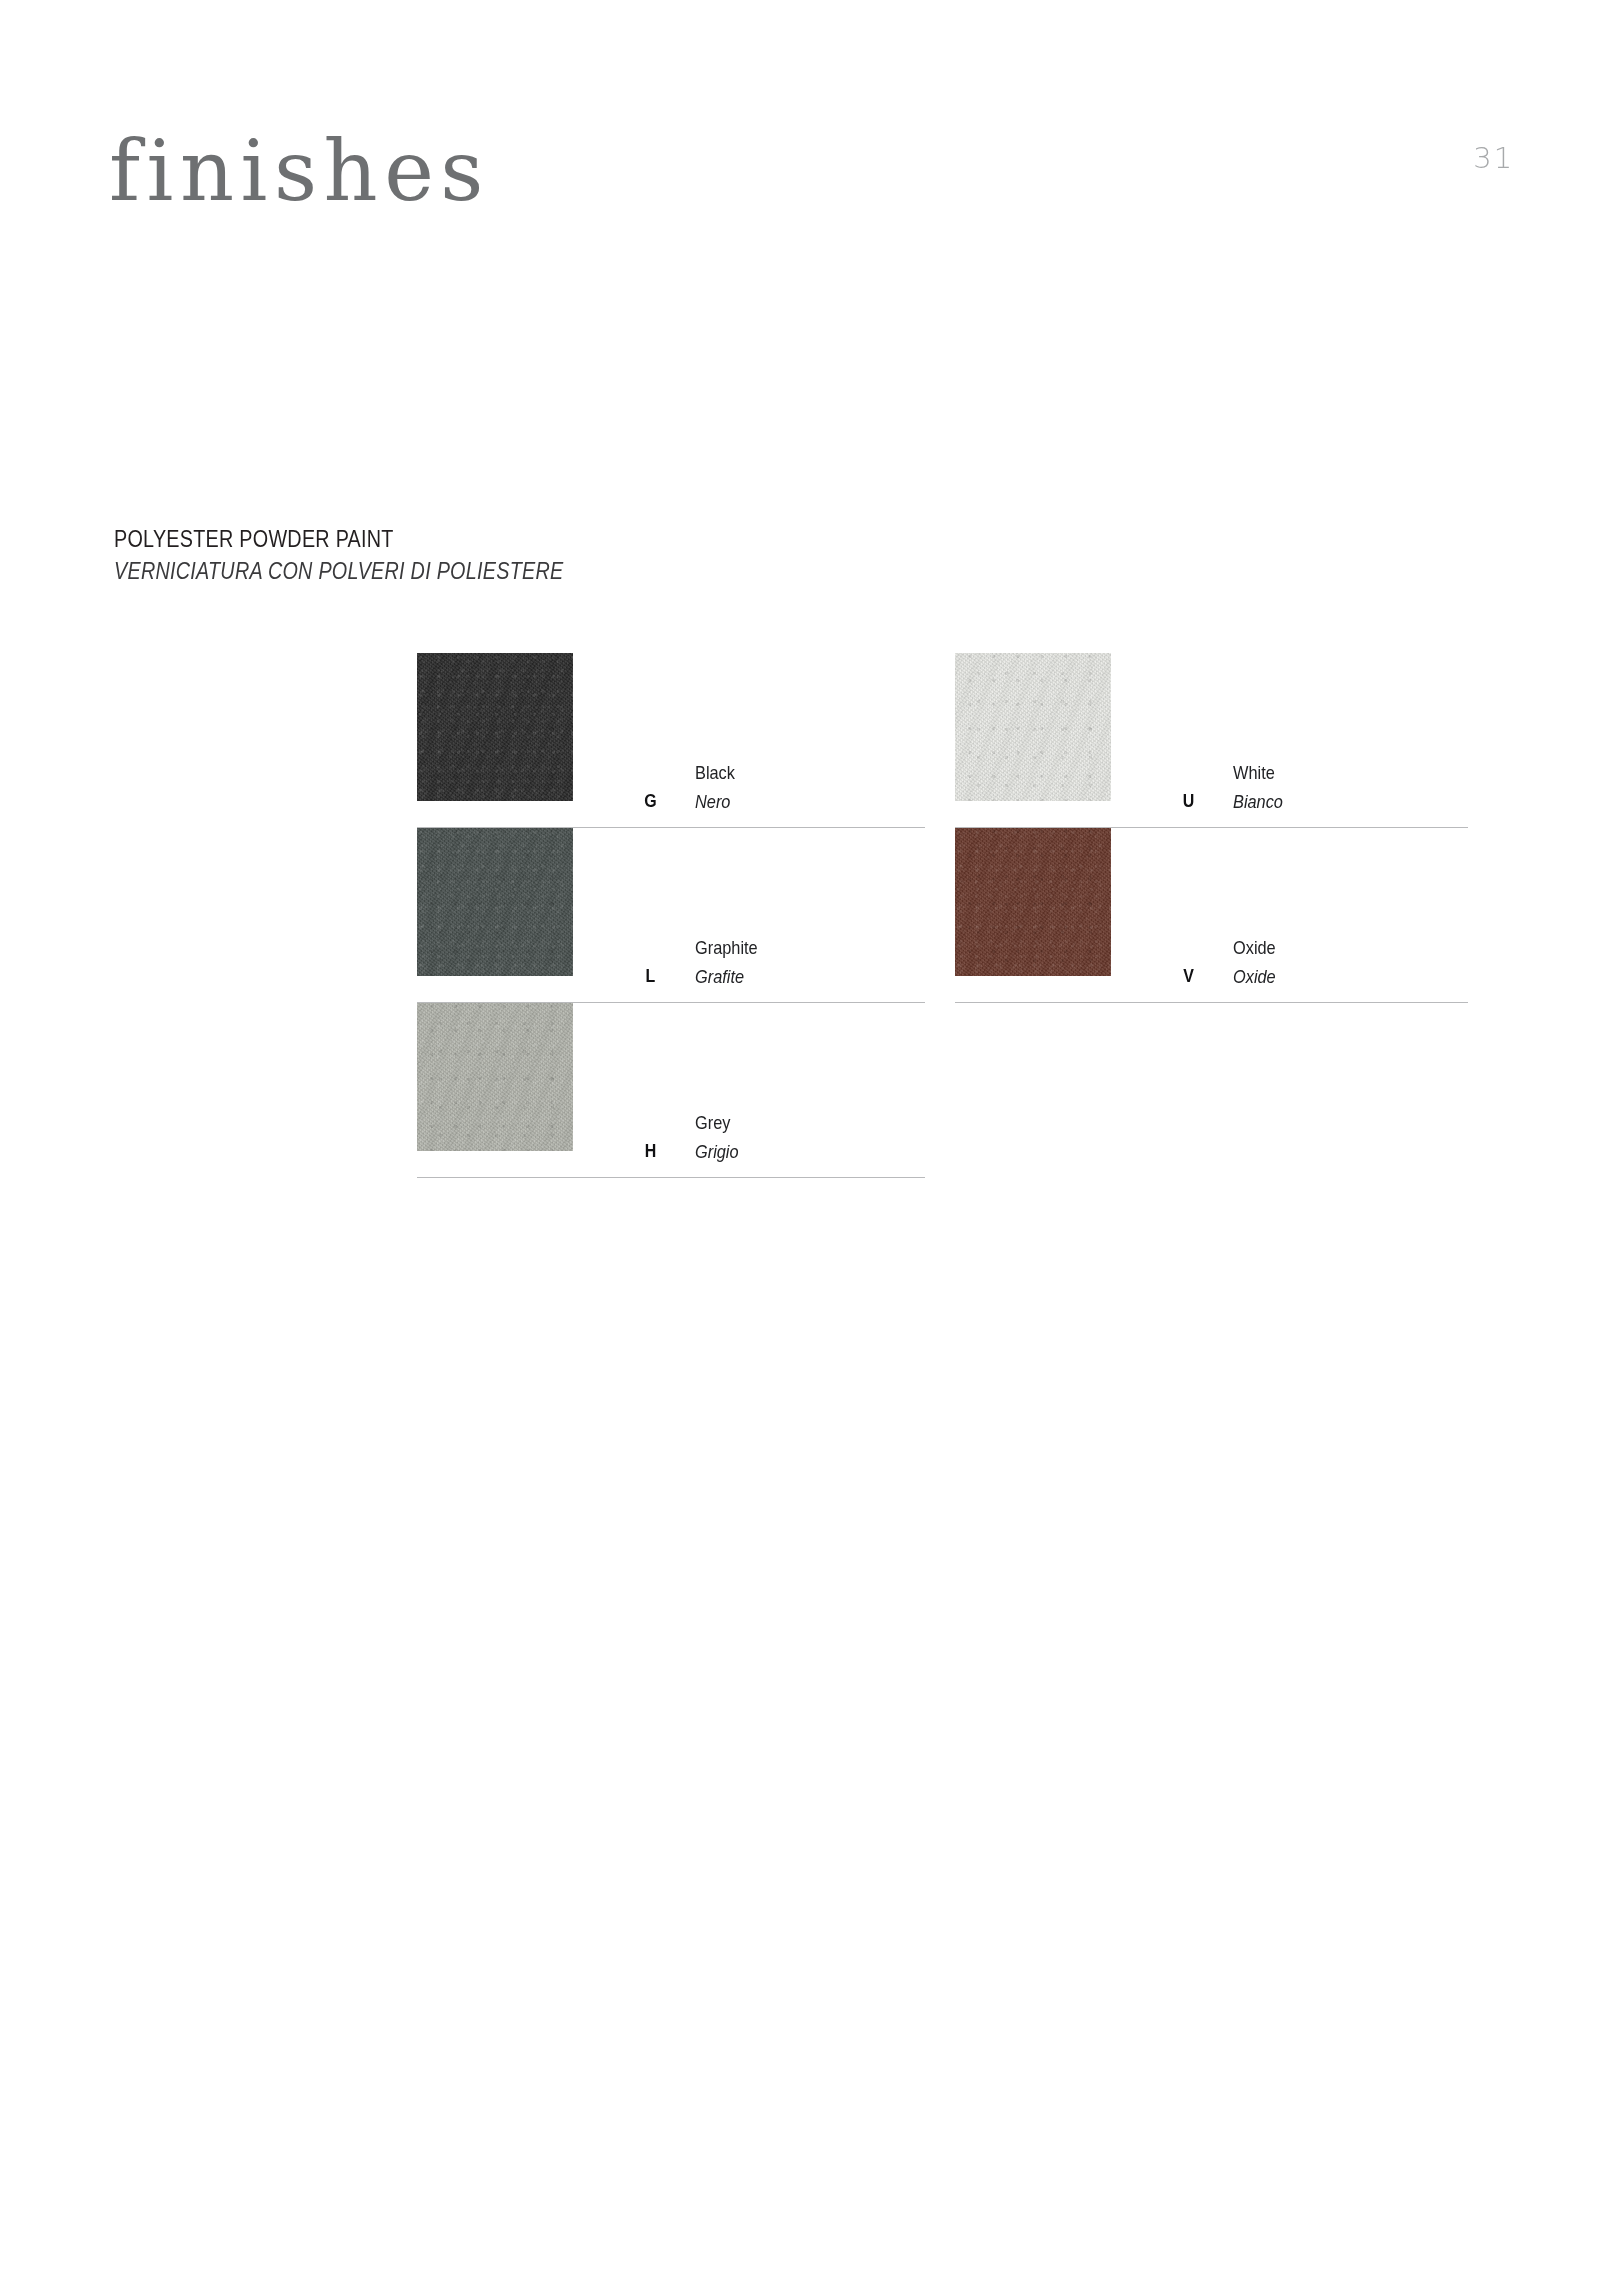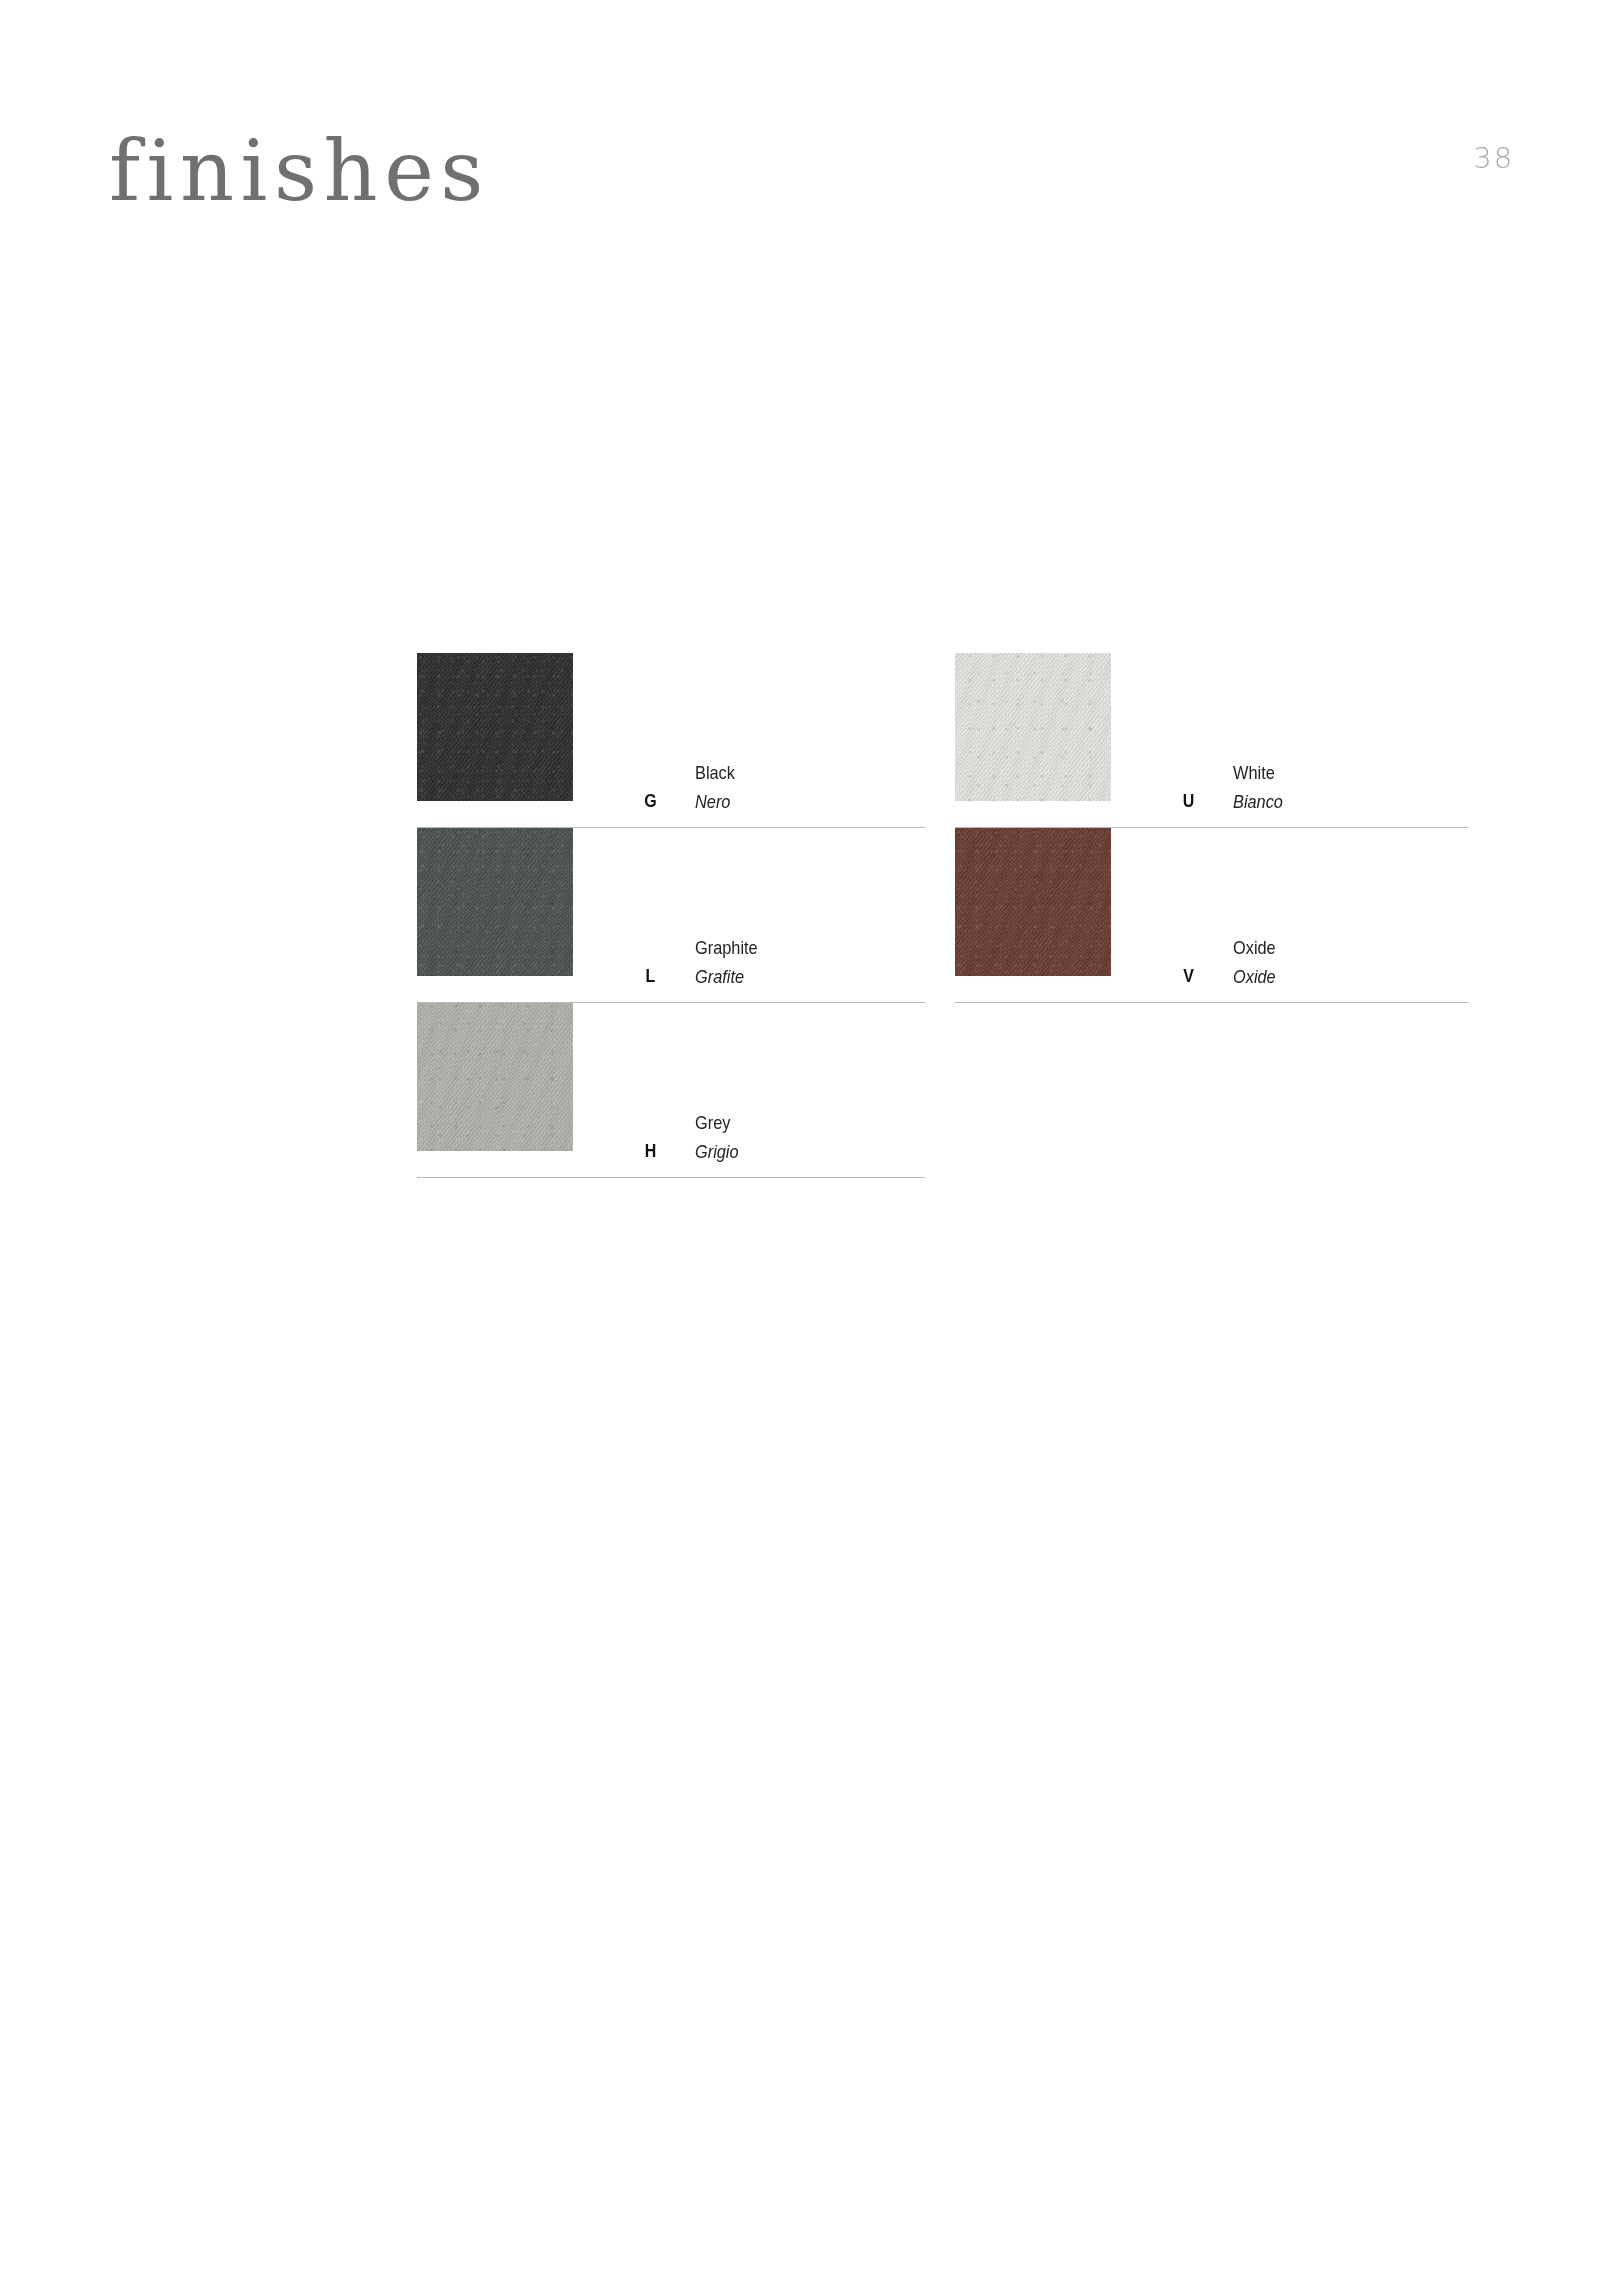--- a/index.html
+++ b/index.html
@@ -191,22 +191,26 @@
   }
   .brand svg { display: block; }
 </style>
 </head>
 <body>
 
 <div class="page">
 
   <div class="page-title">finishes</div>
 
-  <div class="page-number">38</div>
-
+  <div class="page-number">31</div>
+
+  <div class="section-head">
+    <div class="section-title-en">POLYESTER POWDER PAINT</div>
+    <div class="section-title-it">VERNICIATURA CON POLVERI DI POLIESTERE</div>
+  </div>
 
   <div class="swatch-grid">
 
     <div class="swatch-col left">
 
       <div class="swatch-row">
         <div class="swatch-chip" style="background-color: rgb(43, 43, 43);"></div>
         <div class="swatch-code">G</div>
         <div class="swatch-names">
           <div class="swatch-name-en">Black</div>

